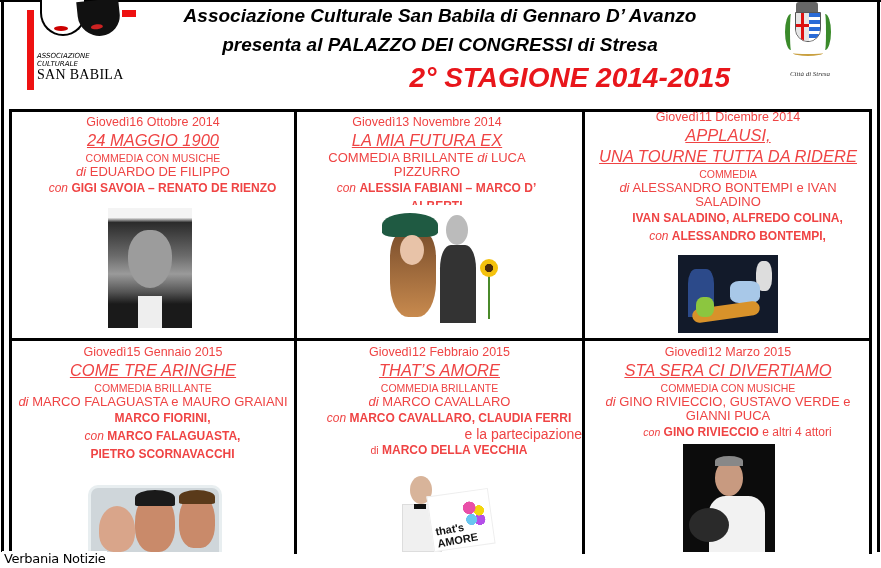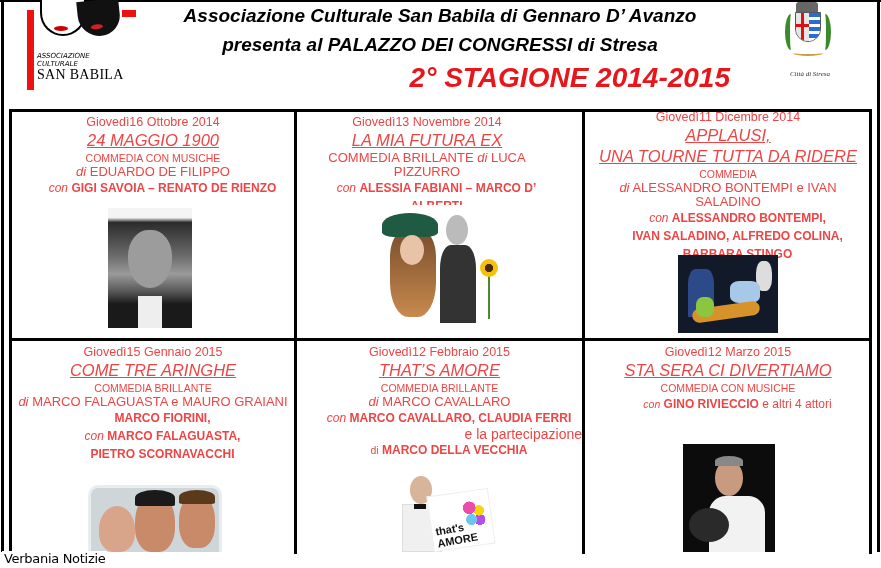--- a/index.html
+++ b/index.html
@@ -171,23 +171,22 @@
     <div class="stem"></div>
     <div class="flower"></div>
 </div>
 
 <div class="cell" style="left:585px; top:109px; width:286px;">
   <div class="date">Giovedì11 Dicembre 2014</div>
   <div class="title">APPLAUSI,</div>
   <div class="title">UNA TOURNE TUTTA DA RIDERE</div>
   <div class="genre">COMMEDIA</div>
   <div class="author"><i>di</i> <span>ALESSANDRO BONTEMPI e IVAN SALADINO</span></div>
+  <div class="cast"><b>IVAN SALADINO, ALFREDO COLINA,</b></div>
   <div class="cast"><i>con</i> <b>ALESSANDRO BONTEMPI,</b></div>
-  <div class="cast"><b>IVAN SALADINO, ALFREDO COLINA,</b></div>
-  <div class="cast"><b>BARBARA STINGO</b></div>
 </div>
 <div class="photo ph-appl">
   <div class="p1"></div>
     <div class="p4"></div>
     <div class="p3"></div>
     <div class="legs"></div>
     <div class="p2"></div>
 </div>
 
 <div class="cell" style="left:12px; top:344px; width:282px;">
@@ -222,20 +221,21 @@
     <div class="bow"></div>
     <div class="sign"></div>
     <div class="fl"></div>
   <div class="txt">that's AMORE</div>
 </div>
 
 <div class="cell" style="left:585px; top:344px; width:286px;">
   <div class="date">Giovedì12 Marzo 2015</div>
   <div class="title">STA SERA CI DIVERTIAMO</div>
   <div class="genre">COMMEDIA  CON MUSICHE</div>
+  <div class="author"><i>di</i> <span>GINO RIVIECCIO,  GUSTAVO VERDE e GIANNI PUCA</span></div>
   <div class="cast"><i style="font-size:10.5px">con</i> <b>GINO RIVIECCIO</b> <span>e altri 4 attori</span></div>
 </div>
 <div class="photo ph-gino">
   <div class="shirt"></div>
     <div class="face"></div>
     <div class="hairc"></div>
     <div class="hat"></div>
 </div>
 
 <div class="caption">Verbania Notizie</div>

